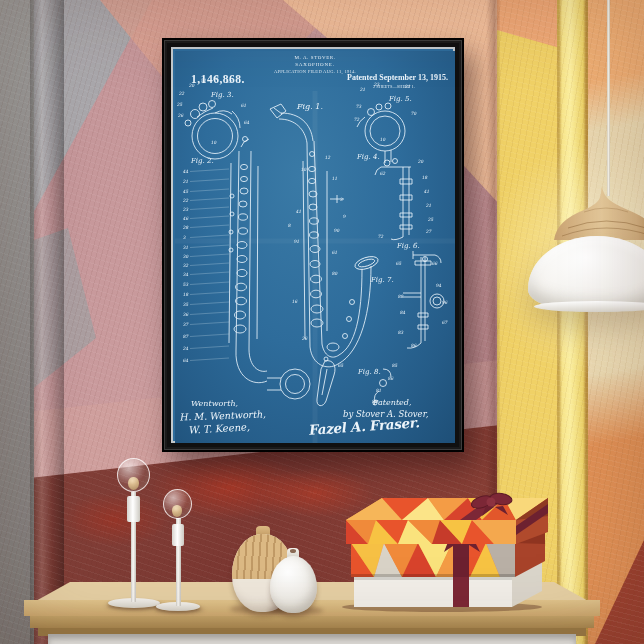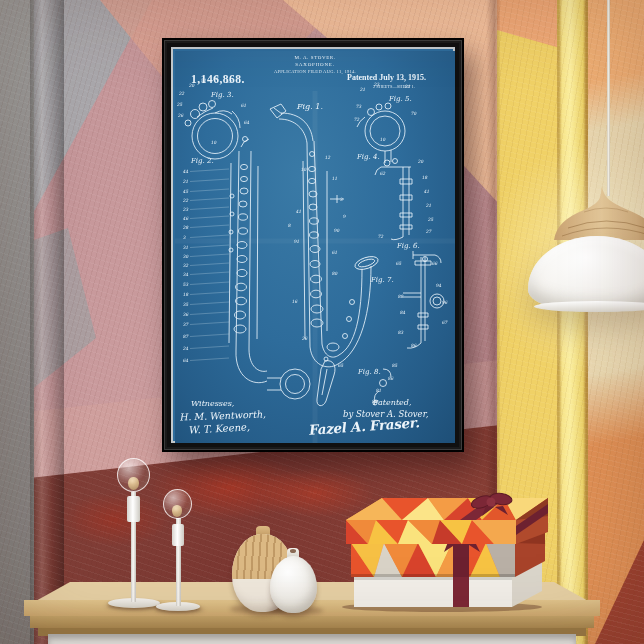--- a/index.html
+++ b/index.html
@@ -429,24 +429,24 @@
               <text x="201" y="341">81</text>
               <text x="197" y="352">82</text>
               <text x="163" y="316">65</text>
             </g>
         </svg>
 
         <div class="txt hdr-inventor">M. A. STOVER.</div>
         <div class="txt hdr-title">SAXOPHONE.</div>
         <div class="txt hdr-app">APPLICATION FILED AUG. 11, 1914.</div>
         <div class="txt patent-no">1,146,868.</div>
-        <div class="txt patented">Patented July 13, 1915.</div>
+        <div class="txt patented">Patented September 13, 1915.</div>
         <div class="txt sheetline">2 SHEETS—SHEET 1.</div>
 
-        <div class="txt sig witnesses">Witnesses,</div>
+        <div class="txt sig witnesses">Wentworth,</div>
         <div class="txt sig wsig1">H. M. Wentworth,</div>
         <div class="txt sig wsig2">W. T. Keene,</div>
         <div class="txt sig inventor-lbl">Patented,</div>
         <div class="txt sig inv-by">by Stover A. Stover,</div>
         <div class="txt sig att-sig">Fazel A. Fraser.</div>
       </div>
     </div>
   </div>
 
   <div class="table-top grain"></div>

